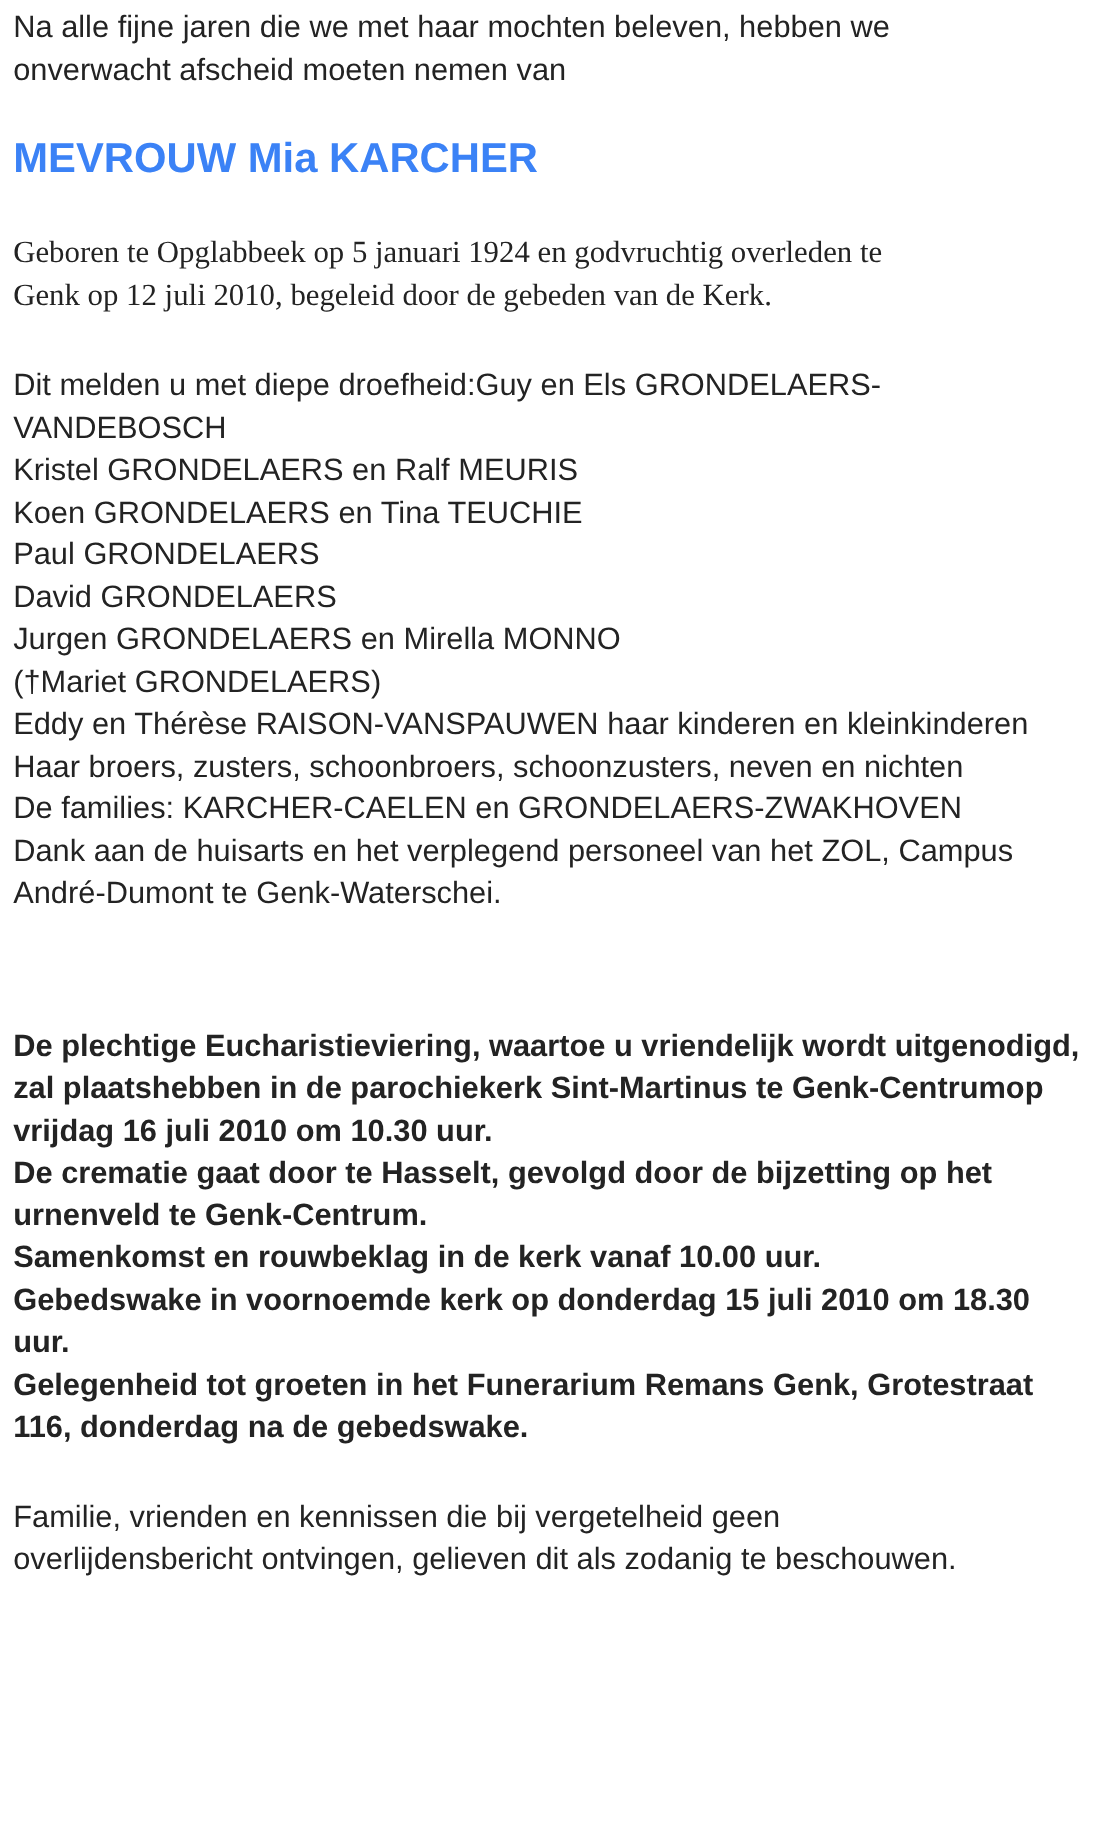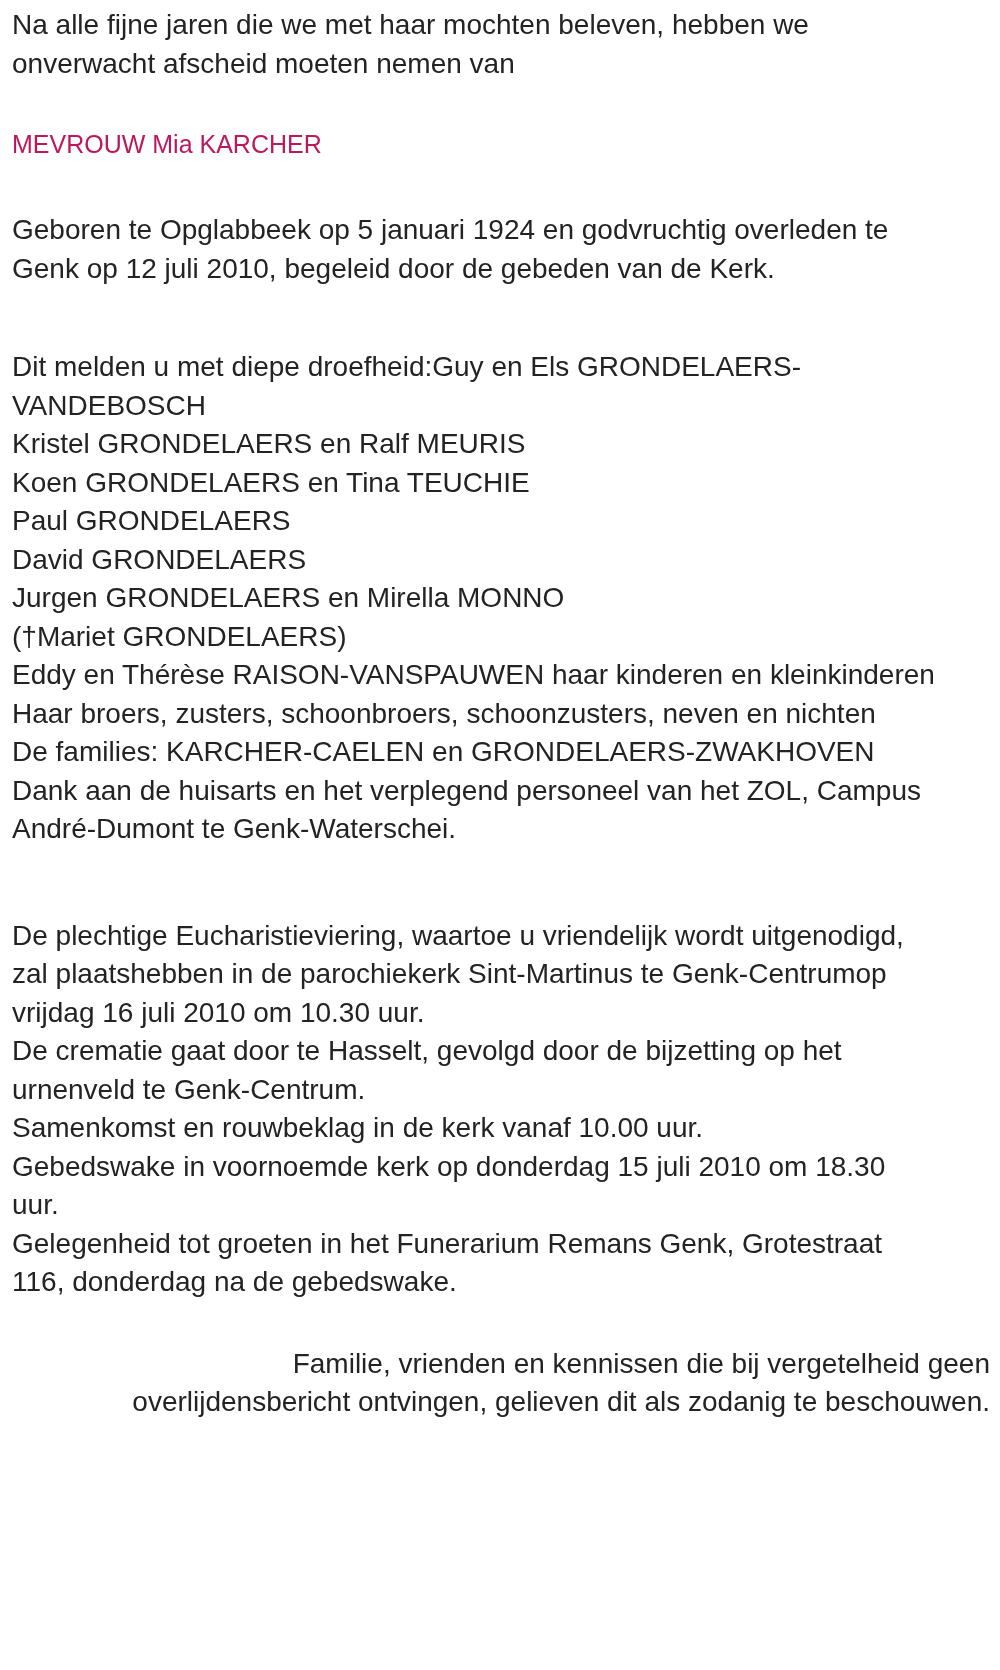--- a/index.html
+++ b/index.html
@@ -20,33 +20,33 @@
     padding: 6px 10px 0 12px;
     box-sizing: border-box;
     width: 1000px;
   }
   .para {
     margin: 0;
     white-space: pre-line;
   }
   .title {
     margin: 37px 0 0 0;
-    font-size: 25px;
+    font-size: 38px;
     line-height: 48px;
-    font-weight: 400;
+    font-weight: 700;
     white-space: pre-line;
-    color: #be185d;
+    color: #3b82f6;
   }
   .relation  { margin-top: 6px; }
-  .life      { margin-top: 43px; }
-  .family    { margin-top: 60px; }
-  .services  { margin-top: 68px; }
+  .life      { margin-top: 43px; font-family: Liberation Serif, serif; }
+  .family    { margin-top: 43px; }
+  .services  { margin-top: 100px; font-weight: bold; }
   .rouwlabel { margin-top: 44px; }
   .addresses { margin-top: 46px; }
-  .closing   { margin-top: 43px; text-align: right; }
+  .closing   { margin-top: 43px; }
 </style>
 </head>
 <body>
 
 <div class="doc">
   <p class="para intro">Na alle fijne jaren die we met haar mochten beleven, hebben we
 onverwacht afscheid moeten nemen van</p>
 
   <h1 class="title">MEVROUW Mia KARCHER</h1>
 

